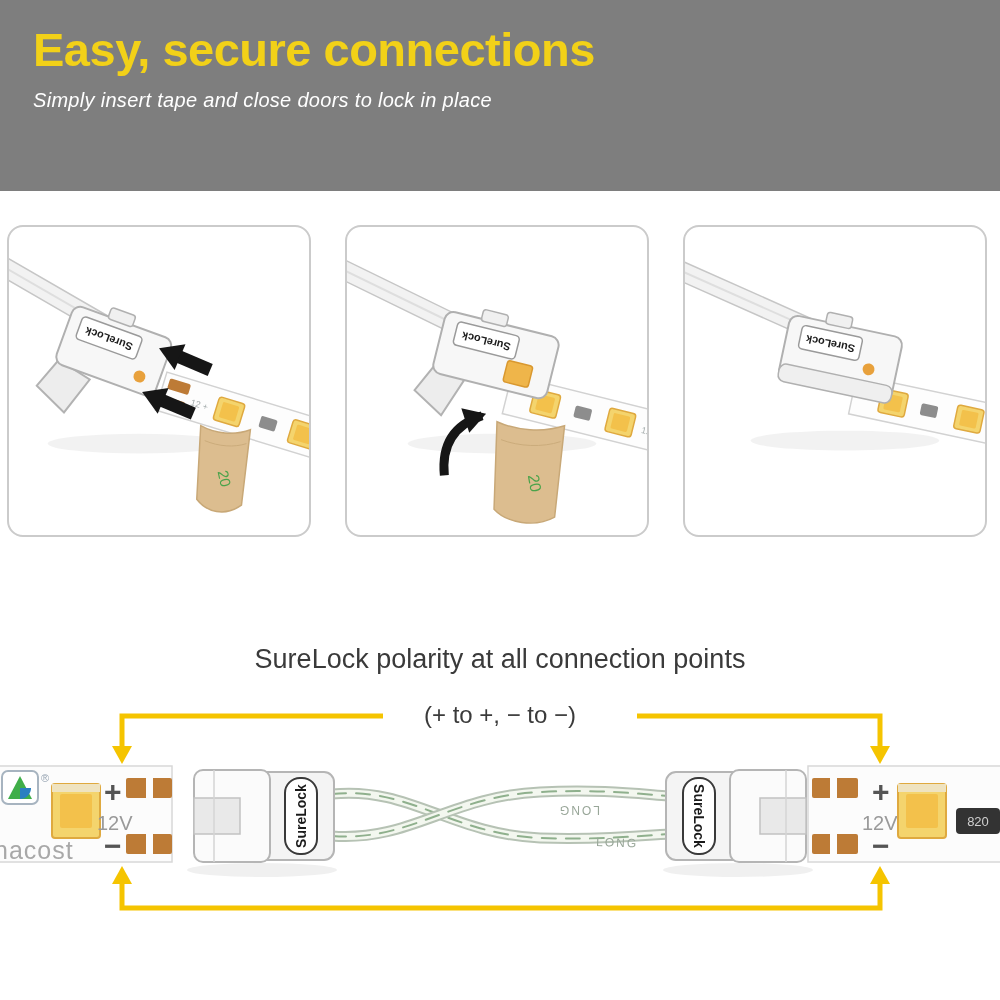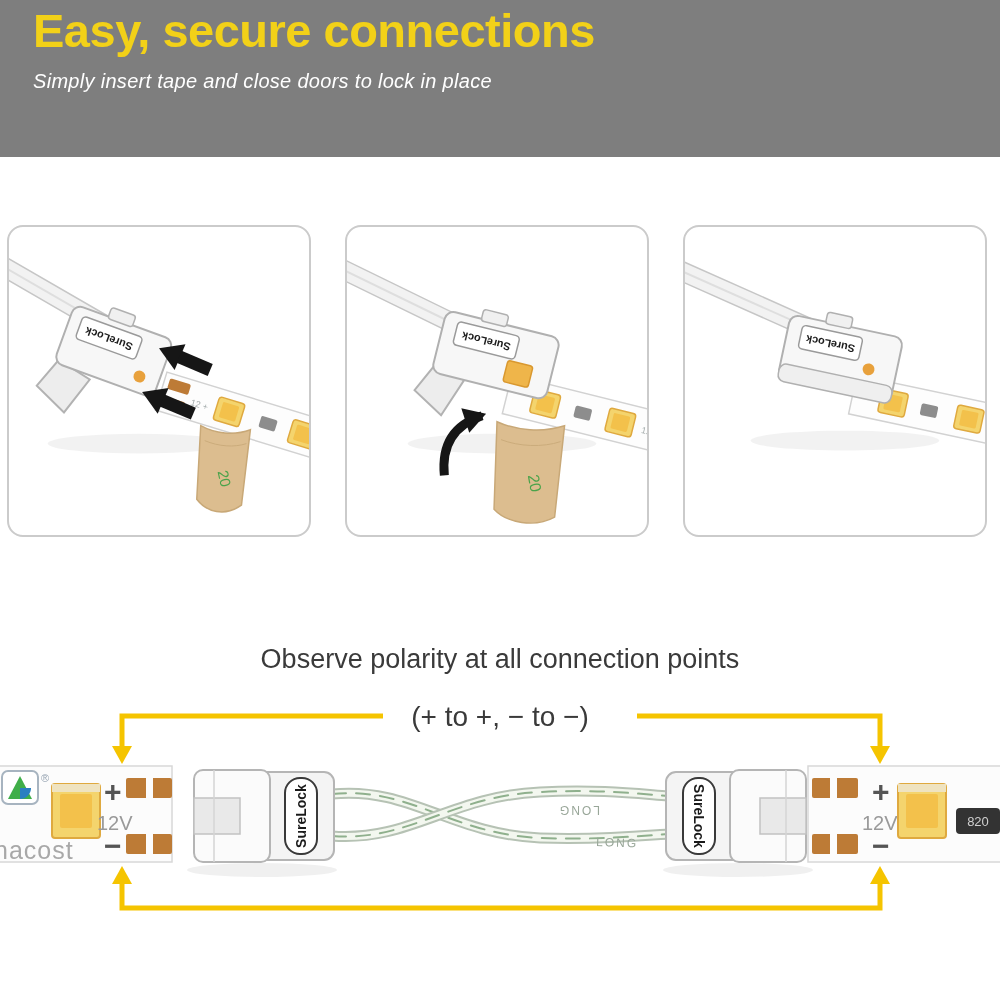--- a/index.html
+++ b/index.html
@@ -1,33 +1,33 @@
 <!DOCTYPE html>
 <html><head>
 <meta charset="utf-8">
 <style>
   *{box-sizing:border-box;margin:0;padding:0}
   html,body{background:#fff}
   body{width:1000px;height:1000px;font-family:"Liberation Sans",sans-serif}
   .canvas{position:relative;width:1000px;height:1000px;overflow:hidden;background:#ffffff}
 
   
-  .header{position:absolute;left:0;top:0;width:1000px;height:157px;background:#7e7e7e;padding:4px 0 0 33px}
+  .header{position:absolute;left:0;top:0;width:1000px;height:191px;background:#7e7e7e;padding:23px 0 0 33px}
   .title{color:#f2d118;font-size:47px;font-weight:bold;letter-spacing:-0.5px;line-height:1.15}
   .subtitle{color:#ffffff;font-size:20px;font-style:italic;margin-top:12px;letter-spacing:0.3px}
 
   
   .card{position:absolute;top:225px;width:304px;height:312px;border:2px solid #cbcbcb;border-radius:16px;background:#fff;overflow:hidden}
   .card.c1{left:7px}.card.c2{left:345px}.card.c3{left:683px}
   .card svg{width:100%;height:100%;display:block}
 
   
   .polarity{position:absolute;left:0;top:630px;width:1000px;height:370px}
   .polarity .heading{position:absolute;top:14px;left:0;width:100%;text-align:center;font-size:27px;font-weight:400;color:#3a3a3a}
-  .polarity .sub{position:absolute;top:71px;left:0;width:100%;text-align:center;font-size:28px;color:#3a3a3a}
+  .polarity .sub{position:absolute;top:71px;left:0;width:100%;text-align:center;font-size:24px;color:#3a3a3a}
   .polarity svg{position:absolute;left:0;top:0;width:1000px;height:370px}
 
   svg text{font-family:"Liberation Sans",sans-serif}
 </style>
 </head>
 <body>
 
 <div class="canvas">
 
   <div class="header">
@@ -154,21 +154,21 @@
         <rect x="-44" y="-32" width="62" height="24" rx="4" fill="#ffffff" stroke="#9a9a9a" stroke-width="1.5"></rect>
         <g transform="translate(-13,-20) rotate(180)">
           <text x="0" y="3" text-anchor="middle" font-size="11" font-weight="bold" fill="#1c1c1c">SureLock</text>
         </g>
         <circle cx="30" cy="-2" r="6" fill="#e8a13c"></circle>
       </g>
     </svg>
   </div>
 
   <div class="polarity">
-    <div class="heading">Observe polarity at all connection points</div>
+    <div class="heading">SureLock polarity at all connection points</div>
     <div class="sub">(+ to +, − to −)</div>
 
     <svg viewBox="0 0 1000 370">
 
       <g fill="none" stroke="#f5c400" stroke-width="5">
         <path d="M 122 118 L 122 86 L 383 86"></path>
         <path d="M 637 86 L 880 86 L 880 118"></path>
         <path d="M 122 252 L 122 278 L 880 278 L 880 252"></path>
       </g>
       <g fill="#f5c400">

